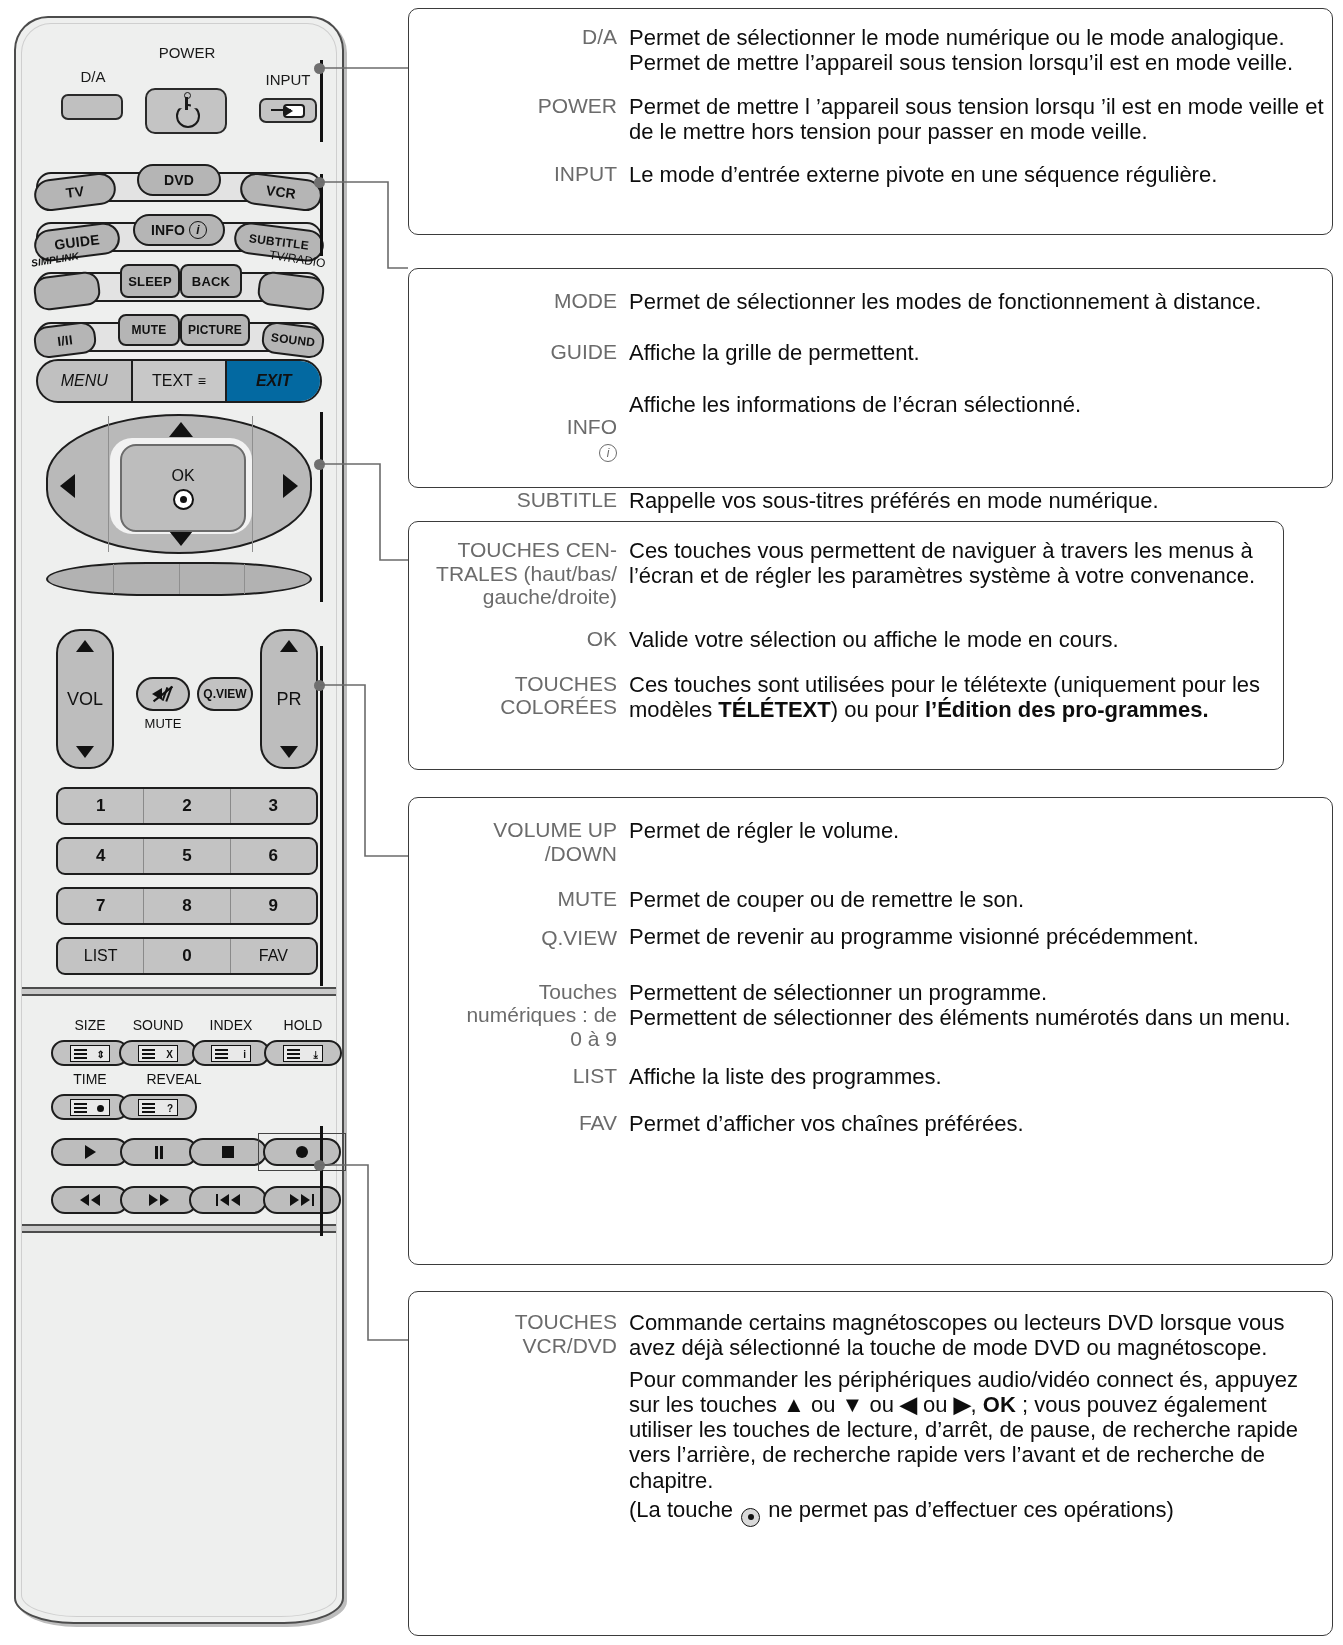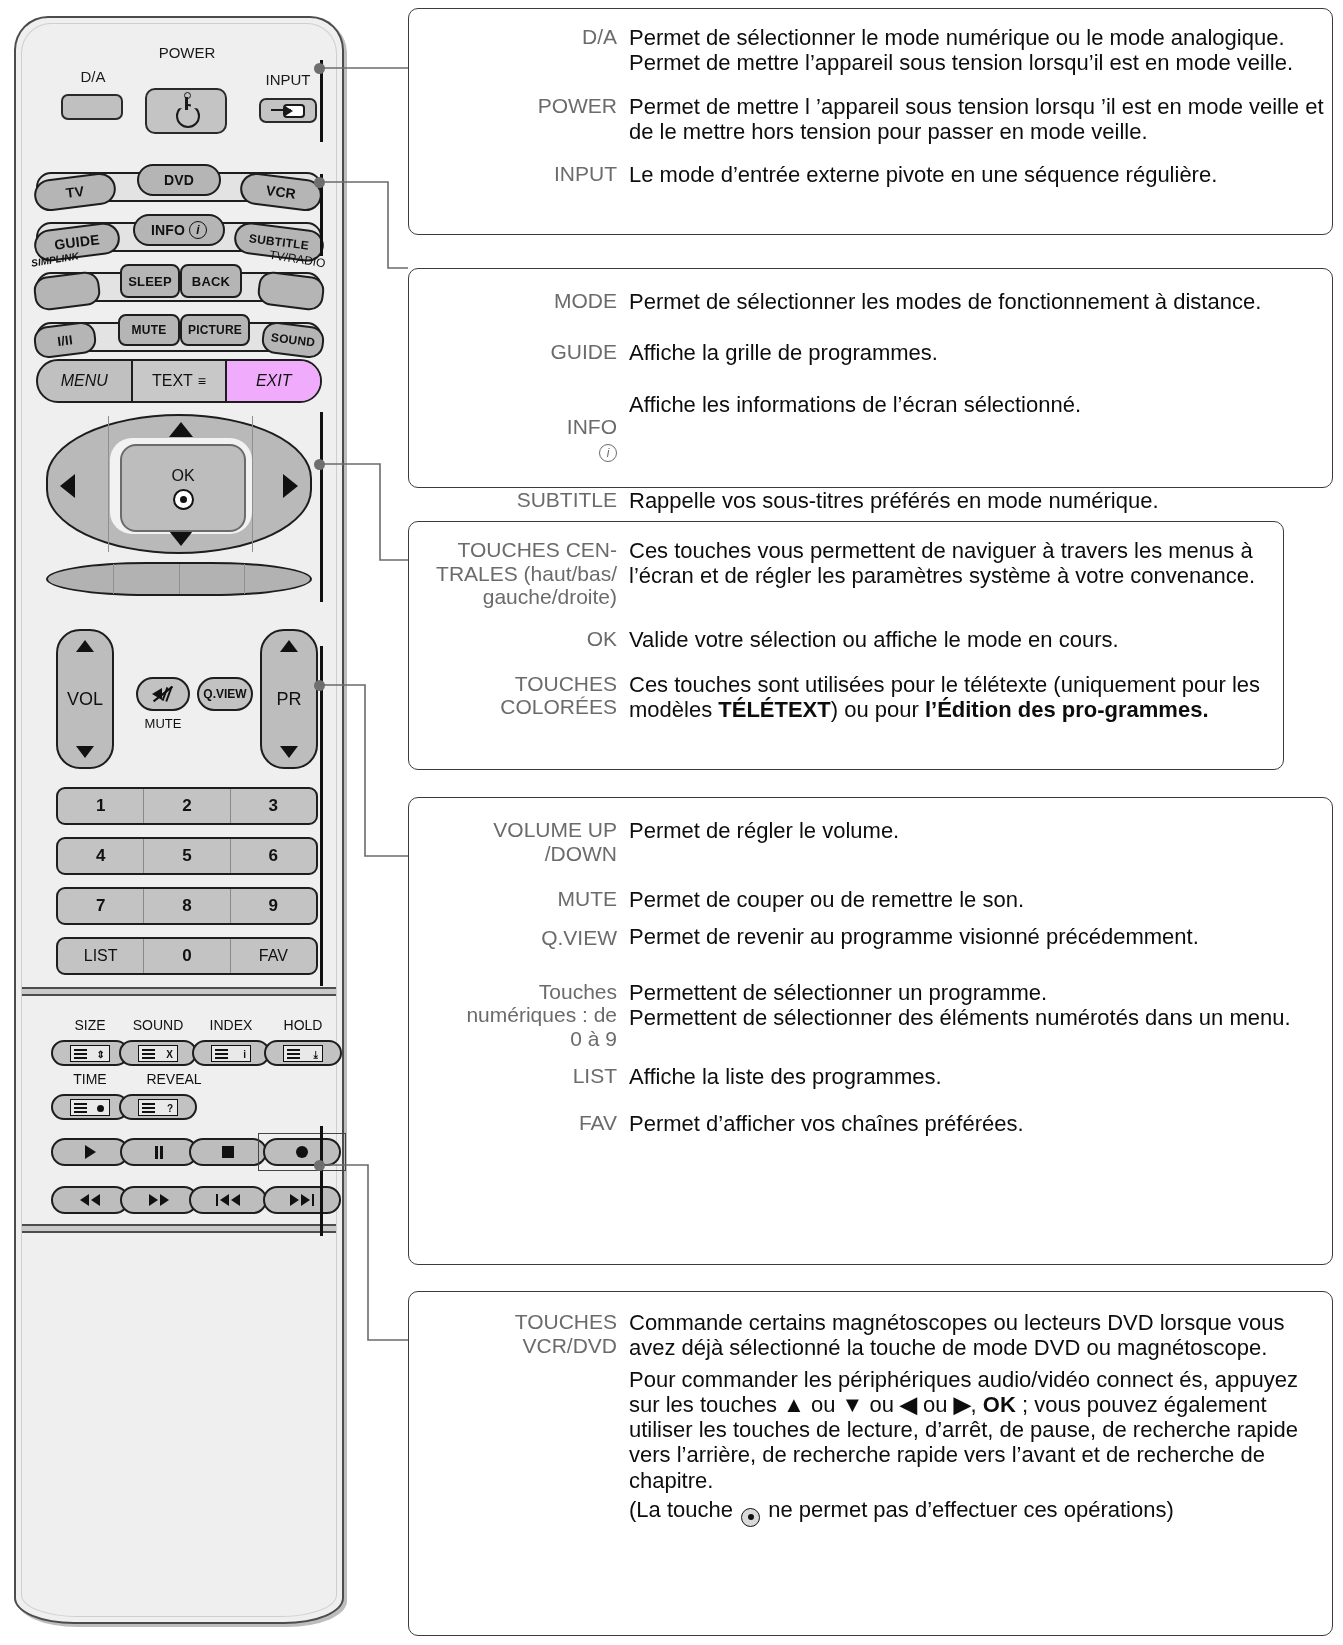--- a/index.html
+++ b/index.html
@@ -61,21 +61,21 @@
   .cbtn.wide{border-radius:14px;}
   .cband{position:absolute;background:#e3e3e3;border:2.5px solid #1d1d1d;border-radius:999px;box-sizing:border-box;}
 
   
   #band-menu{position:absolute;left:22px;top:343px;width:286px;height:44px;
       background:#c0c0c0;border:2.5px solid #1d1d1d;border-radius:26px;box-sizing:border-box;
       display:flex;align-items:stretch;overflow:hidden;}
   #band-menu > div{flex:1;display:flex;align-items:center;justify-content:center;
       font-size:16px;color:#111;}
   #band-menu .seg2{border-left:2px solid #1d1d1d;border-right:2px solid #1d1d1d;background:#c8c8c8;}
-  #band-menu .seg3{background:#f0abfc;font-style:italic;font-weight:400;}
+  #band-menu .seg3{background:#0369a1;font-style:italic;font-weight:700;}
   #band-menu .seg1{font-style:italic;}
 
   
   #navpad{position:absolute;left:32px;top:398px;width:266px;height:140px;
       background:#b9b9b9;border:2.5px solid #1d1d1d;
       border-radius:50% 50% 50% 50%/46% 46% 46% 46%;box-sizing:border-box;}
   #navpad .vsep{position:absolute;top:0;bottom:0;width:1px;background:#8f8f8f;}
   #navpad .ring{position:absolute;left:62px;top:22px;width:142px;height:96px;
       background:#f2f2f2;border-radius:22px;}
   #okbtn{position:absolute;left:72px;top:28px;width:122px;height:84px;
@@ -458,21 +458,21 @@
     <div class="trow">
       <div class="tlabel">MODE</div>
       <div class="tdesc">Permet de sélectionner les modes de fonctionnement à distance.</div>
     </div>
     <div class="trow">
         <div class="tlabel" style="height:26px;"></div>
         <div class="tdesc"></div>
       </div>
     <div class="trow">
       <div class="tlabel">GUIDE</div>
-      <div class="tdesc">Affiche la grille de programmes.</div>
+      <div class="tdesc">Affiche la grille de permettent.</div>
     </div>
     <div class="trow">
         <div class="tlabel" style="height:26px;"></div>
         <div class="tdesc"></div>
       </div>
     <div class="trow">
       <div class="tlabel">
         <span>INFO</span>
         <span class="mini-i">i</span>
       </div>

